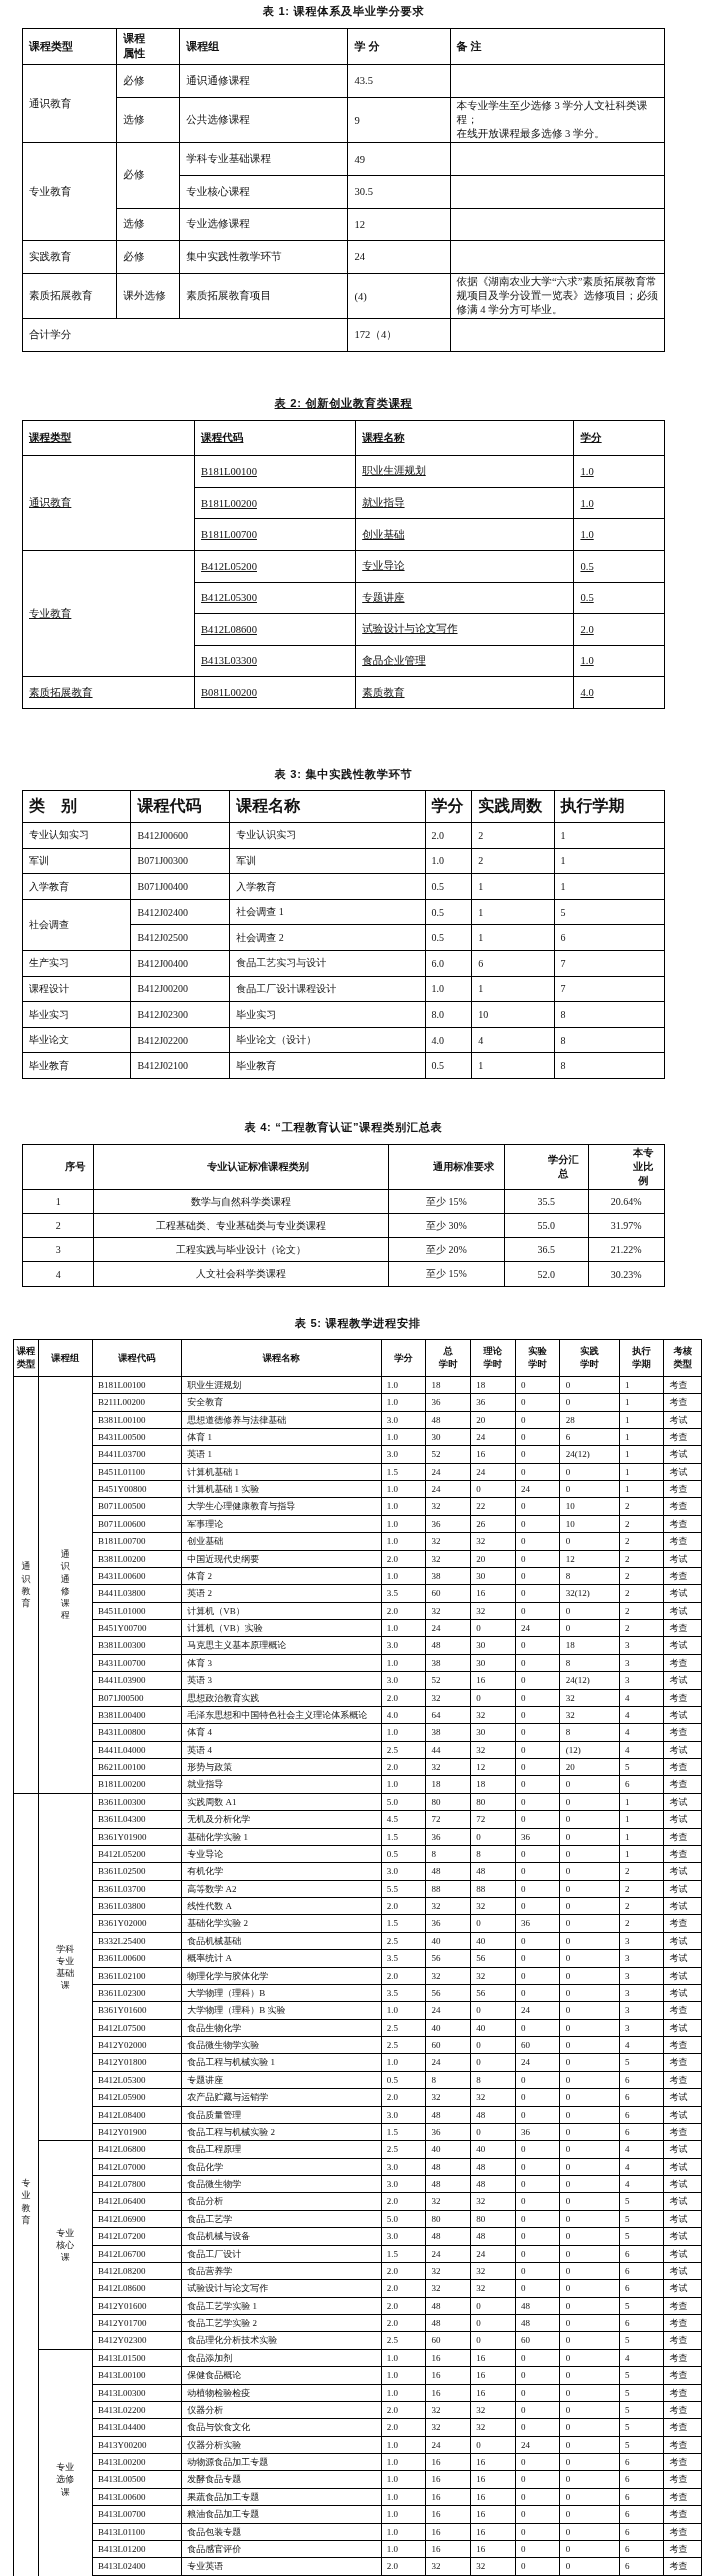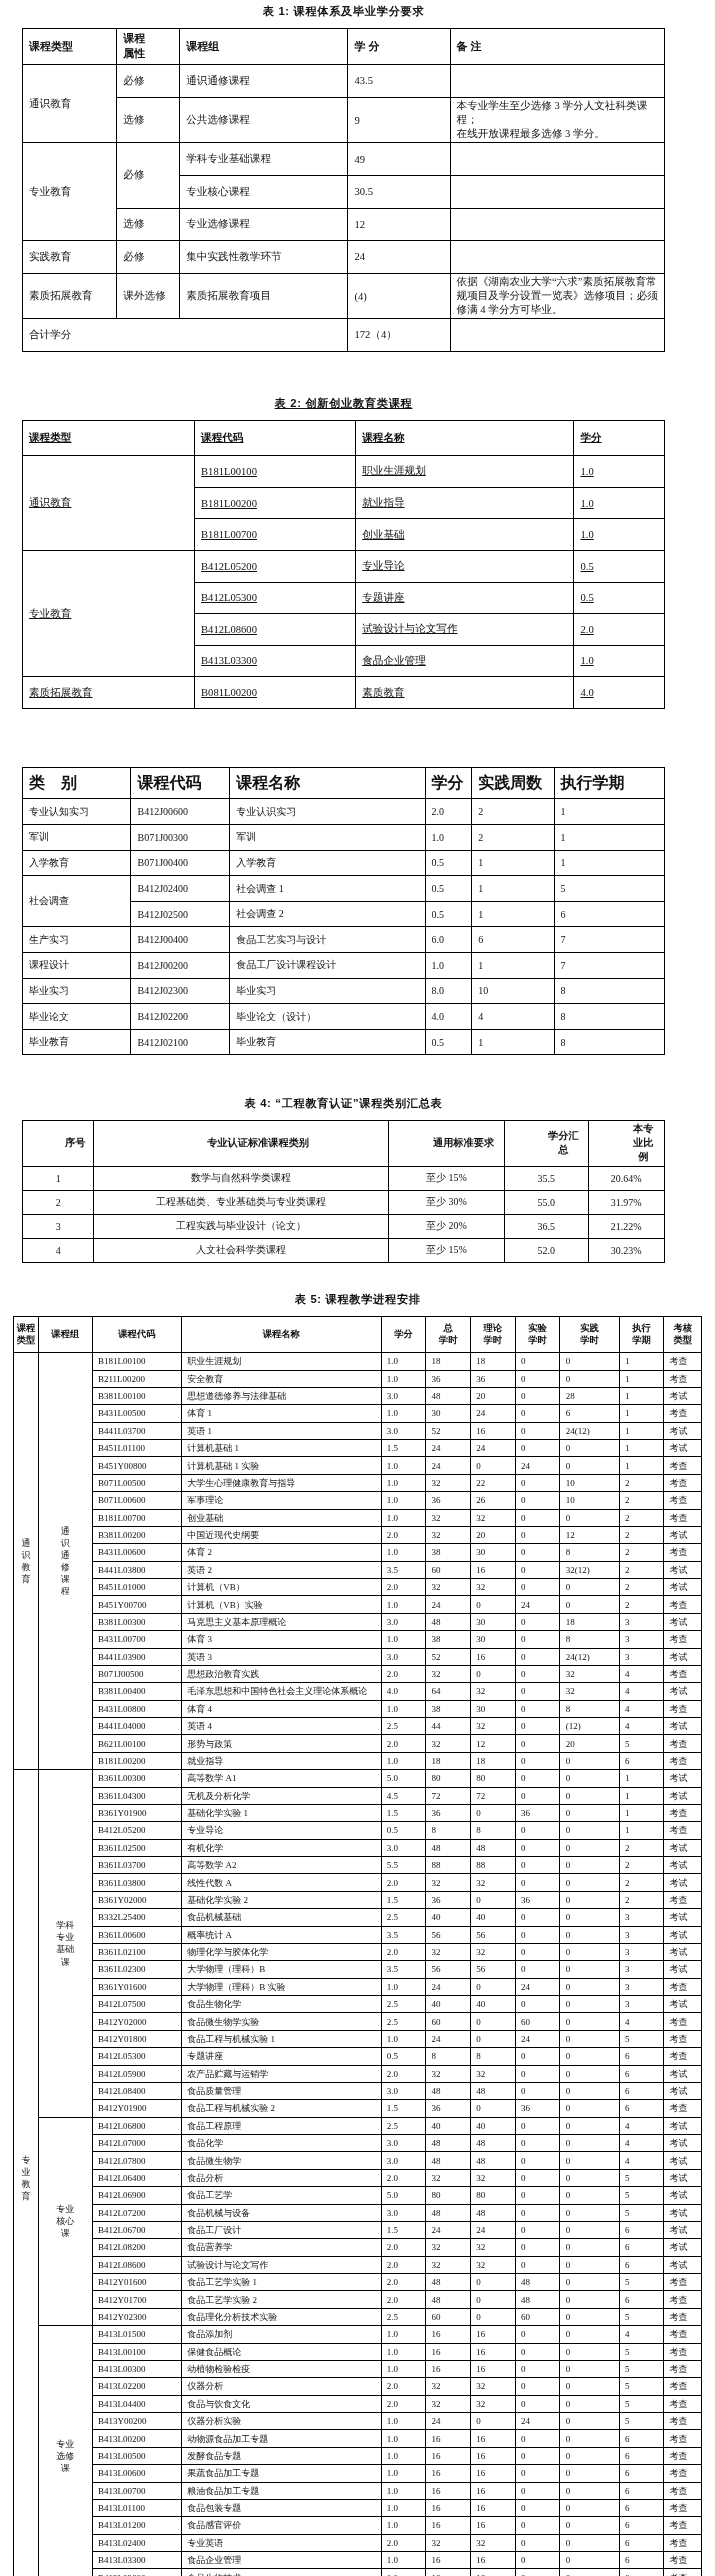--- a/index.html
+++ b/index.html
@@ -199,20 +199,21 @@
               <td>B081L00200</td>
               <td>素质教育</td>
               <td>4.0</td>
             </tr>
           </tbody>
         </table>
       </div>
   </div>
 
   <div class="sec mt2">
+    <h2 class="tbl-title">表 3:  集中实践性教学环节</h2>
     <div>
         <table class="doc t3">
           <colgroup>
             <col style="width: 16.9%;">
             <col style="width: 15.4%;">
             <col style="width: 30.4%;">
             <col style="width: 7.3%;">
             <col style="width: 12.8%;">
             <col style="width: 17.2%;">
           </colgroup>
@@ -682,21 +683,21 @@
             <tr>
               <td rowspan="47" class="v">专
 业
 教
 育</td>
               <td rowspan="20" class="v">学科
 专业
 基础
 课</td>
               <td>B361L00300</td>
-              <td>高等数学 A1</td>
+              <td>实践周数 A1</td>
               <td>5.0</td>
               <td>80</td>
               <td>80</td>
               <td>0</td>
               <td>0</td>
               <td>1</td>
               <td>考试</td>
             </tr>
             <tr>
               <td>B361L04300</td>

